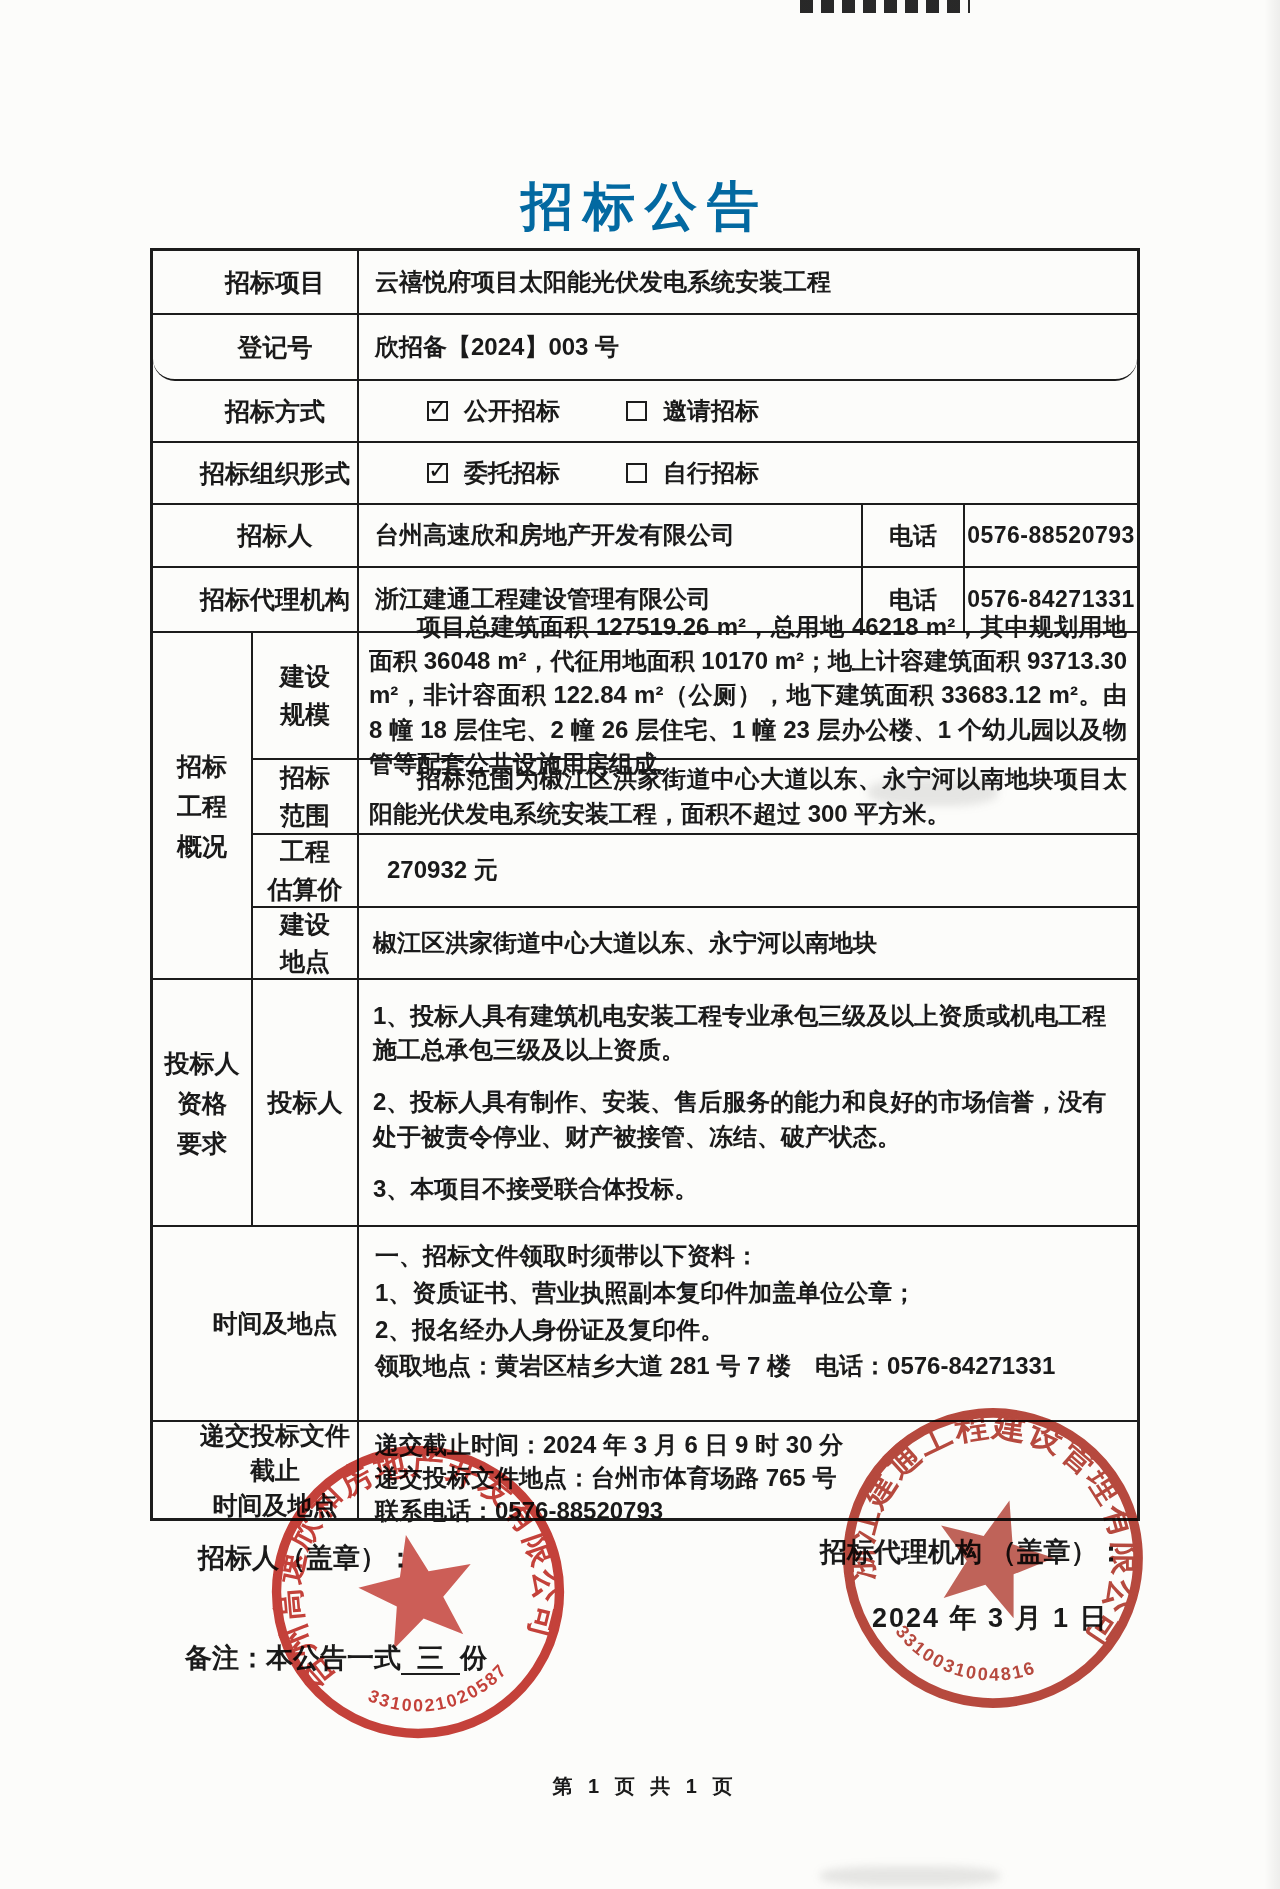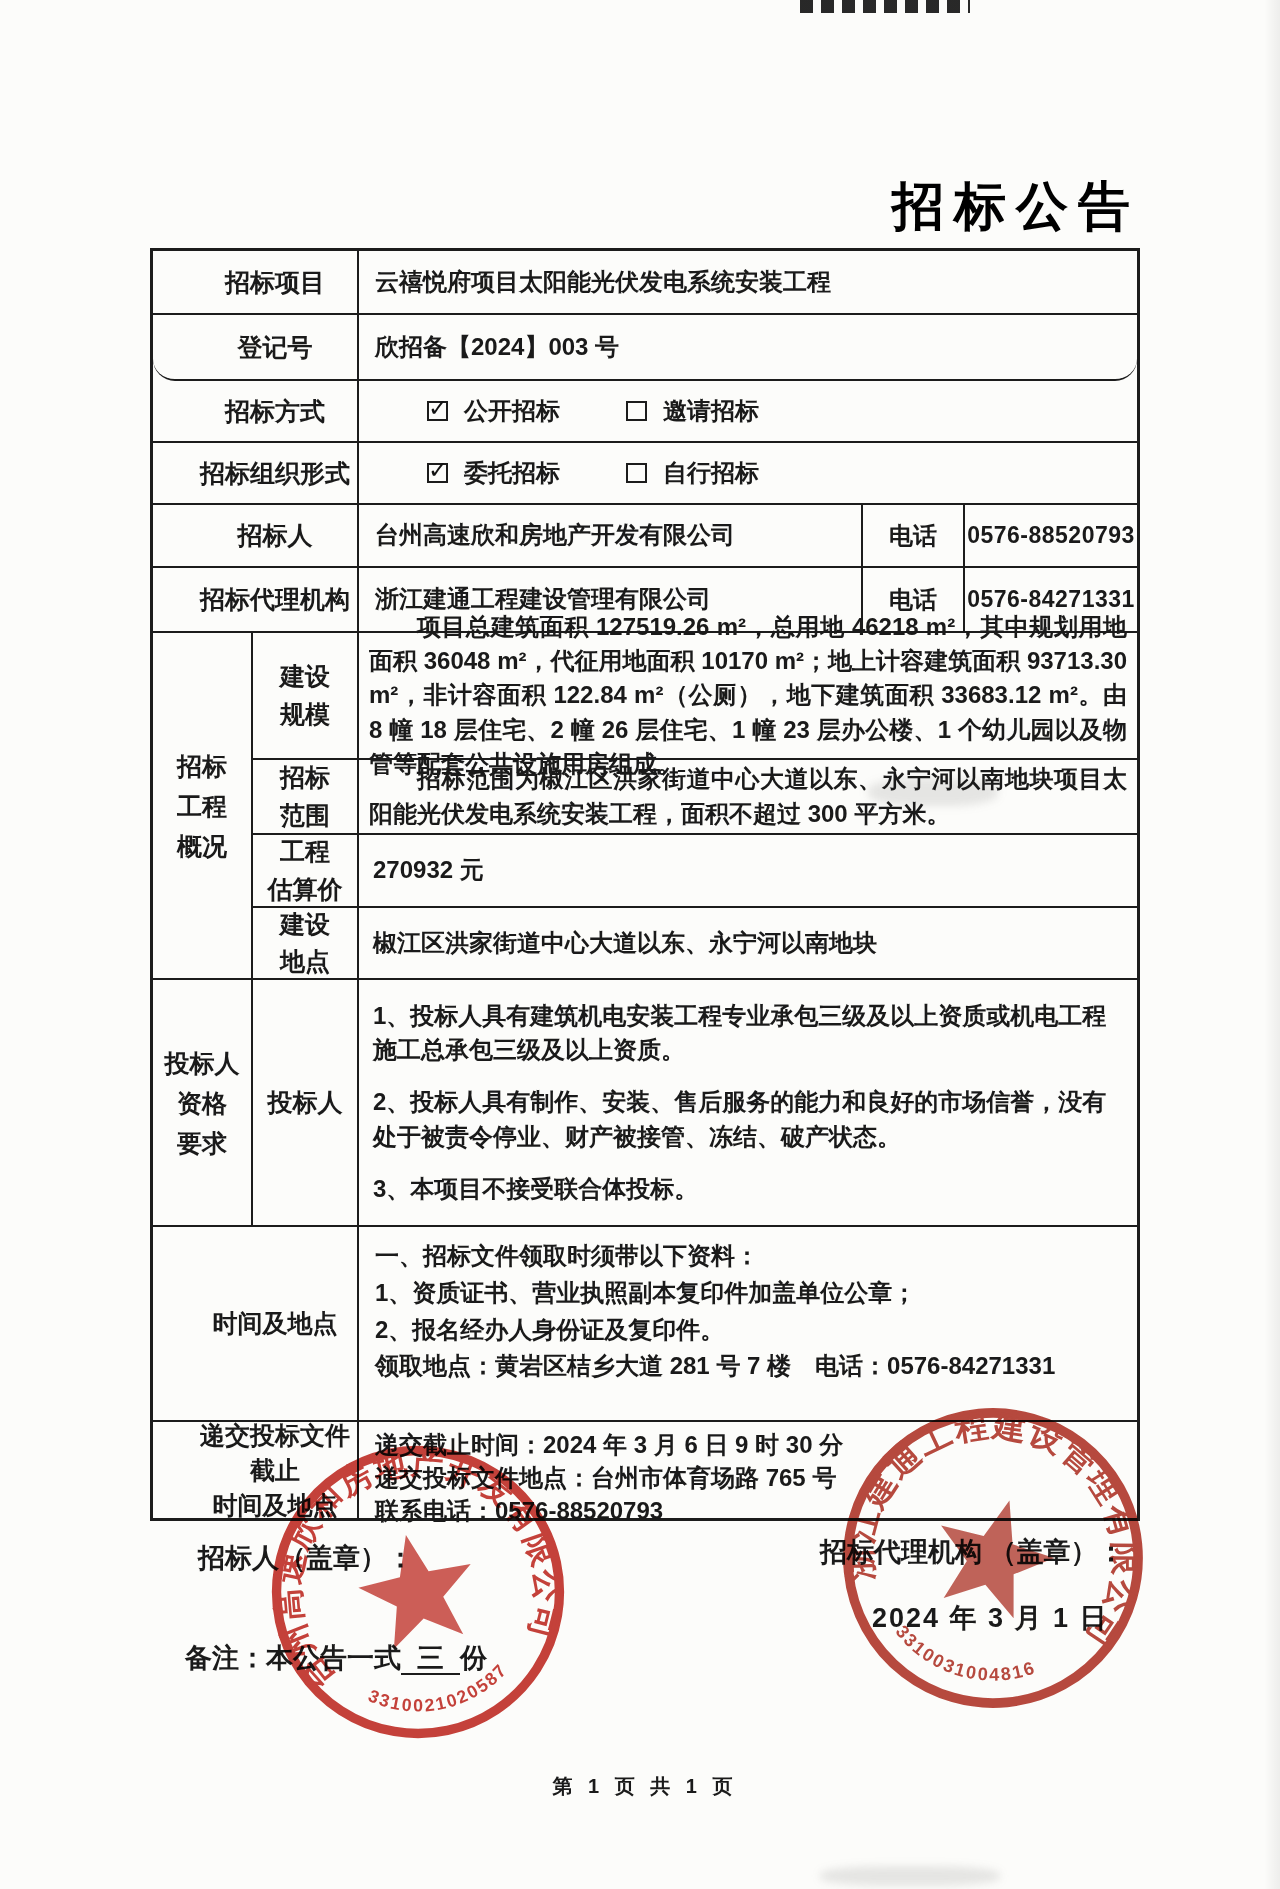--- a/index.html
+++ b/index.html
@@ -5,22 +5,22 @@
   html,body{margin:0;padding:0;background:#e8e8e6;}
   #page{position:relative;width:1280px;height:1889px;margin:0 auto;background:#fcfcfa;overflow:hidden;
         font-family:"Liberation Sans","DejaVu Sans",sans-serif;color:#1a1a1a;}
   
   .scan-strip{position:absolute;left:800px;top:0;width:170px;height:13px;
       background:repeating-linear-gradient(90deg,#161616 0 13px,transparent 13px 21px);opacity:.92;}
   .scan-edge{position:absolute;right:0;top:0;width:16px;height:100%;
       background:linear-gradient(90deg,rgba(0,0,0,0) 0,rgba(0,0,0,.06) 100%);}
   .scan-smudge{position:absolute;background:rgba(90,90,90,.14);filter:blur(4px);border-radius:40%;}
   
-  .title{position:absolute;left:150px;top:172px;width:990px;text-align:right;
-      font-size:52px;font-weight:700;letter-spacing:10px;color:#000000;}
+  .title{position:absolute;left:150px;top:172px;width:990px;text-align:center;
+      font-size:52px;font-weight:700;letter-spacing:10px;color:#0369a1;}
   
   .doc-table{position:absolute;left:150px;top:248px;width:990px;border:3px solid #1c1c1c;box-sizing:border-box;}
   .row{display:flex;border-bottom:2.5px solid #1c1c1c;box-sizing:border-box;align-items:stretch;}
   .row:last-child{border-bottom:none;}
   .lc{width:206px;flex:0 0 206px;border-right:2.5px solid #1c1c1c;display:flex;align-items:center;justify-content:center;
       font-size:25px;font-weight:700;text-align:center;white-space:pre-line;line-height:1.45;box-sizing:border-box;padding-left:40px;}
   .cv{flex:1 1 auto;display:flex;align-items:center;padding:6px 10px 6px 16px;
       font-size:24px;font-weight:600;line-height:1.45;box-sizing:border-box;}
   .tel{flex:0 0 102px;border-left:2.5px solid #1c1c1c;display:flex;align-items:center;justify-content:center;
       font-size:24px;font-weight:700;box-sizing:border-box;}
@@ -147,21 +147,21 @@
         <div class="sub" style="height:70px;">建设
 地点</div>
       </div>
       <div class="cvcol">
         <div class="cvc" style="height:127px;">
           <p class="para">项目总建筑面积 127519.26 m²，总用地 46218 m²，其中规划用地面积 36048 m²，代征用地面积 10170 m²；地上计容建筑面积 93713.30 m²，非计容面积 122.84 m²（公厕），地下建筑面积 33683.12 m²。由 8 幢 18 层住宅、2 幢 26 层住宅、1 幢 23 层办公楼、1 个幼儿园以及物管等配套公共设施用房组成。</p>
         </div>
         <div class="cvc" style="height:75px;">
           <p class="para">招标范围为椒江区洪家街道中心大道以东、永宁河以南地块项目太阳能光伏发电系统安装工程，面积不超过 300 平方米。</p>
         </div>
-        <div class="cvc" style="height:73px;padding-left:14px;">270932 元</div>
+        <div class="cvc" style="height:73px;padding-left:28px;">270932 元</div>
         <div class="cvc" style="height:70px;padding-left:14px;">椒江区洪家街道中心大道以东、永宁河以南地块</div>
       </div>
     </div>
 
     <div class="sec" style="height:247px;">
       <div class="lc1">投标人
 资格
 要求</div>
       <div class="subcol" style="justify-content:center;">
         <div class="sub" style="border-bottom:none;flex:1;">投标人</div>

